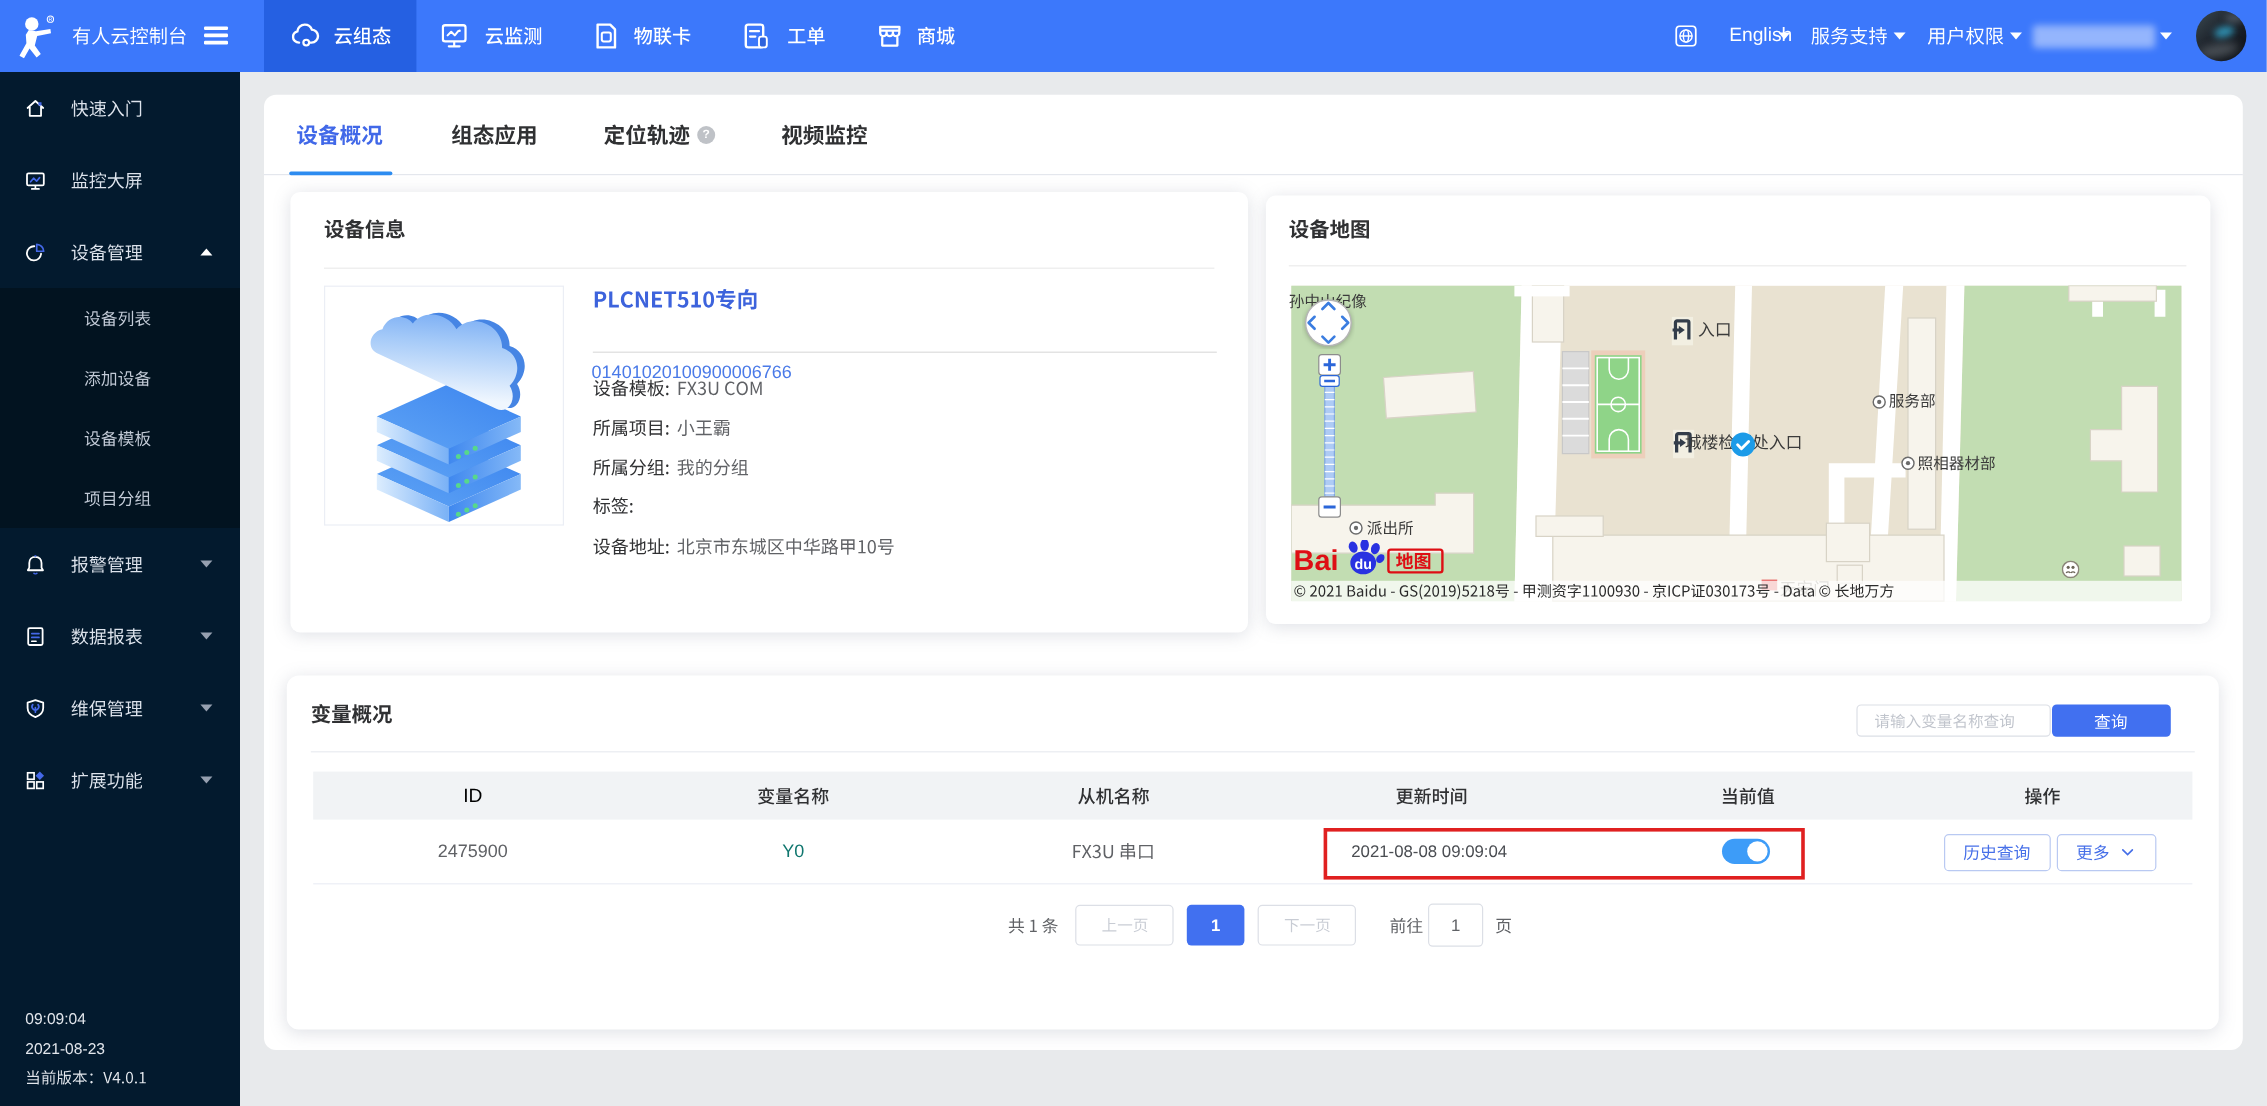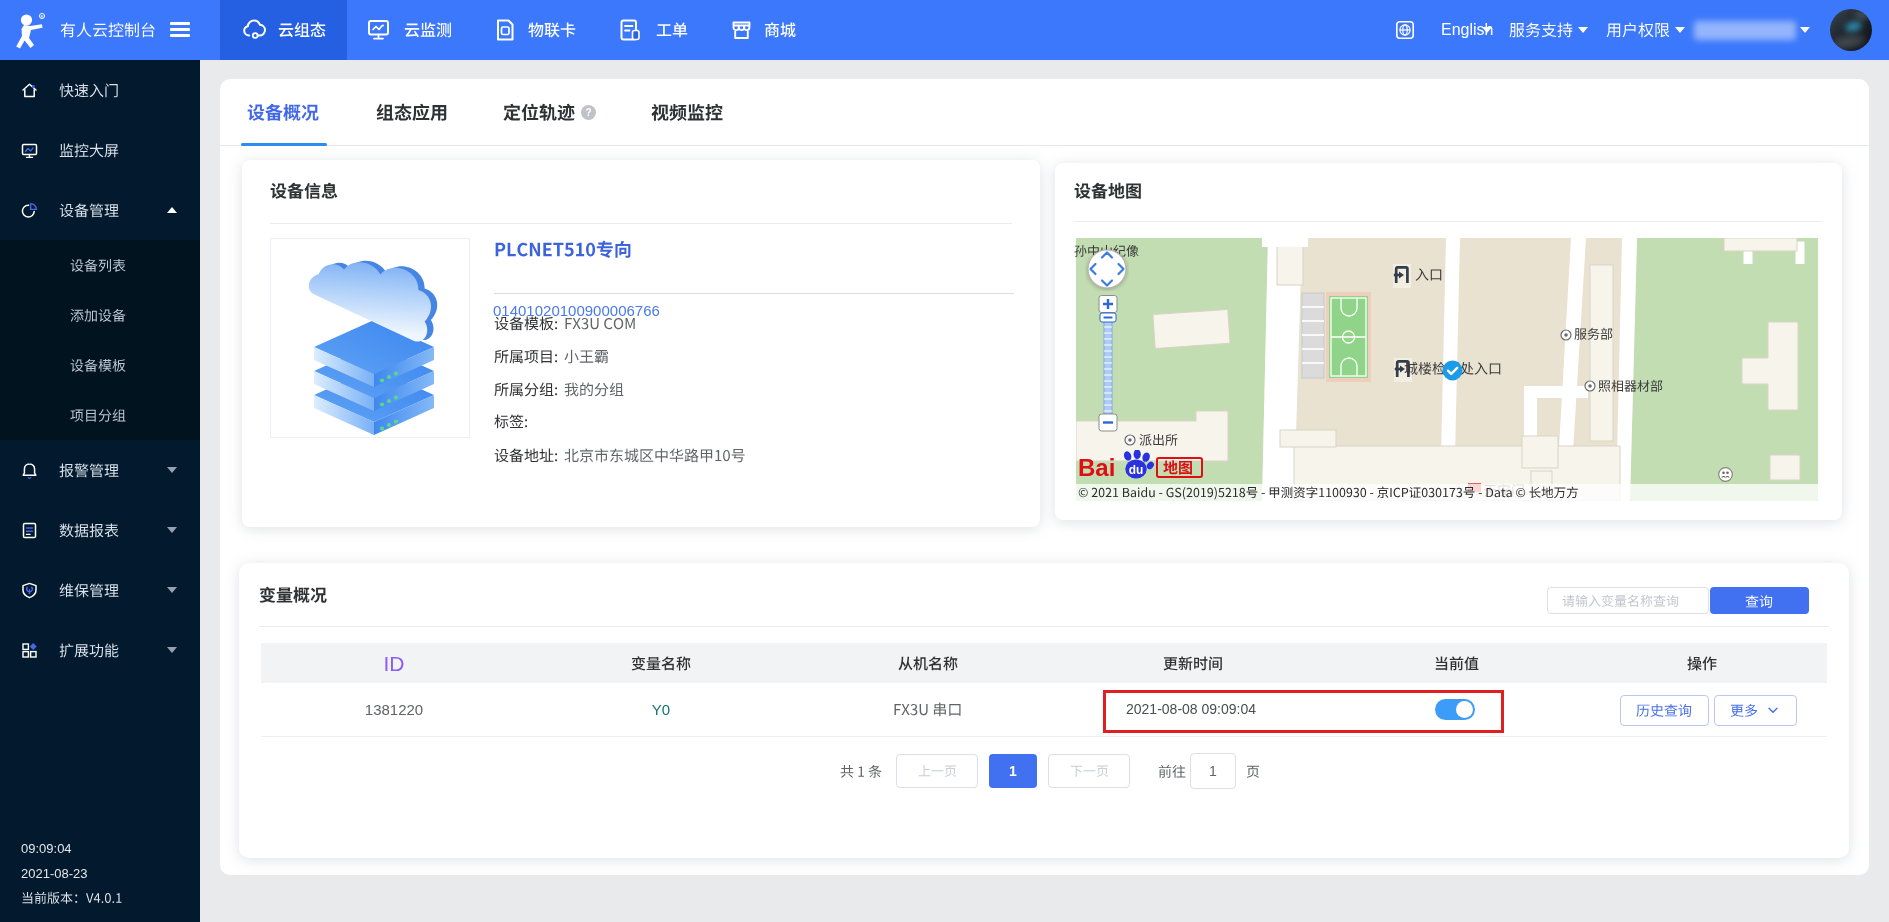--- a/index.html
+++ b/index.html
@@ -1040,21 +1040,21 @@
     <div style="position:absolute;left:1745.0px;top:590.5px;">
       <svg width="28" height="21" style="display:block">
         <g fill="#fff" transform="translate(0,15.7) scale(0.01400)">
           <use href="#qr67e5" x="0"></use>
           <use href="#qr8be2" x="1000"></use>
         </g>
       </svg>
     </div>
     <div style="position:absolute;left:259px;top:626px;width:1570px;height:1px;background:#E9ECF0"></div>
     <div style="position:absolute;left:261px;top:643px;width:1566px;height:40px;background:#F1F3F5"></div>
-    <div style="position:absolute;top:651.5px;height:23px;line-height:23px;font-family:'Liberation Sans',sans-serif;font-size:21px;color:#8b5cf6;font-weight:400;white-space:pre;left:394.0px;transform:translateX(-50%);">ID</div>
+    <div style="position:absolute;top:651.5px;height:23px;line-height:23px;font-family:'Liberation Sans',sans-serif;font-size:16px;color:#000000;font-weight:400;white-space:pre;left:394.0px;transform:translateX(-50%);">ID</div>
     <div style="position:absolute;left:631.0px;top:651.5px;">
       <svg width="60" height="23" style="display:block">
         <g fill="#303133" transform="translate(0,17.1) scale(0.01500)">
           <use href="#qm53d8" x="0"></use>
           <use href="#qm91cf" x="1000"></use>
           <use href="#qm540d" x="2000"></use>
           <use href="#qm79f0" x="3000"></use>
         </g>
       </svg>
     </div>
@@ -1088,21 +1088,21 @@
       </svg>
     </div>
     <div style="position:absolute;left:1687.0px;top:651.5px;">
       <svg width="30" height="23" style="display:block">
         <g fill="#303133" transform="translate(0,17.1) scale(0.01500)">
           <use href="#qm64cd" x="0"></use>
           <use href="#qm4f5c" x="1000"></use>
         </g>
       </svg>
     </div>
-    <div style="position:absolute;top:697.5px;height:23px;line-height:23px;font-family:'Liberation Sans',sans-serif;font-size:15px;color:#606266;font-weight:400;white-space:pre;left:394.0px;transform:translateX(-50%);">1381220</div>
+    <div style="position:absolute;top:697.5px;height:23px;line-height:23px;font-family:'Liberation Sans',sans-serif;font-size:15px;color:#606266;font-weight:400;white-space:pre;left:394.0px;transform:translateX(-50%);">2475900</div>
     <div style="position:absolute;top:697.5px;height:23px;line-height:23px;font-family:'Liberation Sans',sans-serif;font-size:15px;color:#0f766e;font-weight:400;white-space:pre;left:661.0px;transform:translateX(-50%);">Y0</div>
     <div style="position:absolute;left:893.0px;top:697.5px;">
       <svg width="70" height="23" style="display:block">
         <g fill="#606266" transform="translate(0,17.1) scale(0.01500)">
           <use href="#qr46" x="0"></use>
           <use href="#qr58" x="552"></use>
           <use href="#qr33" x="1125"></use>
           <use href="#qr55" x="1680"></use>
           <use href="#qr4e32" x="2625"></use>
           <use href="#qr53e3" x="3625"></use>

